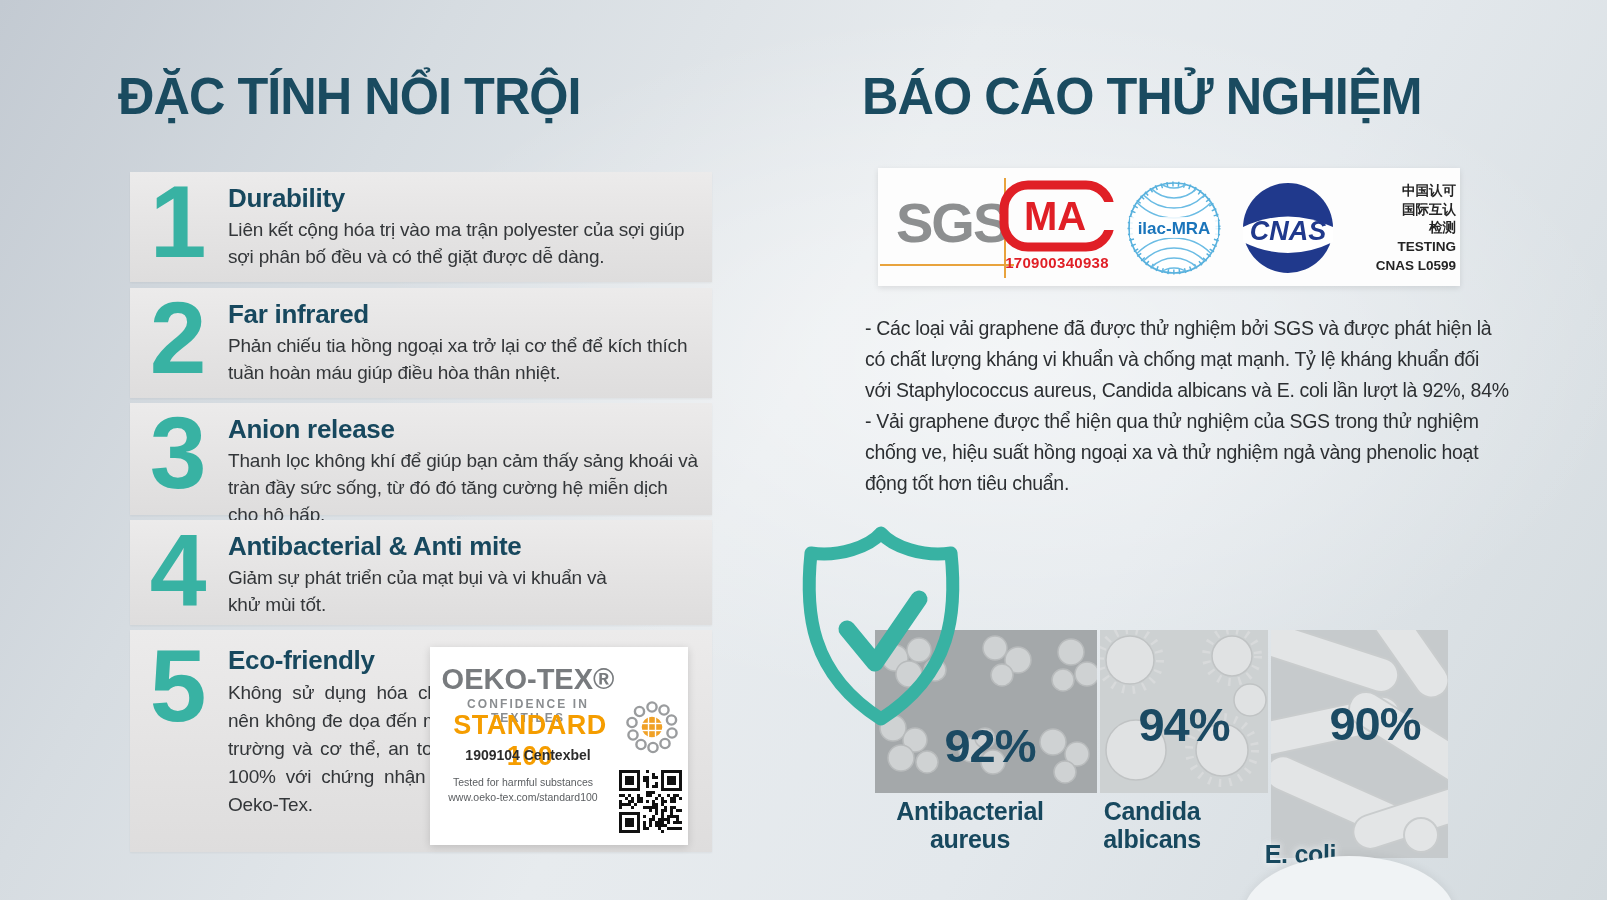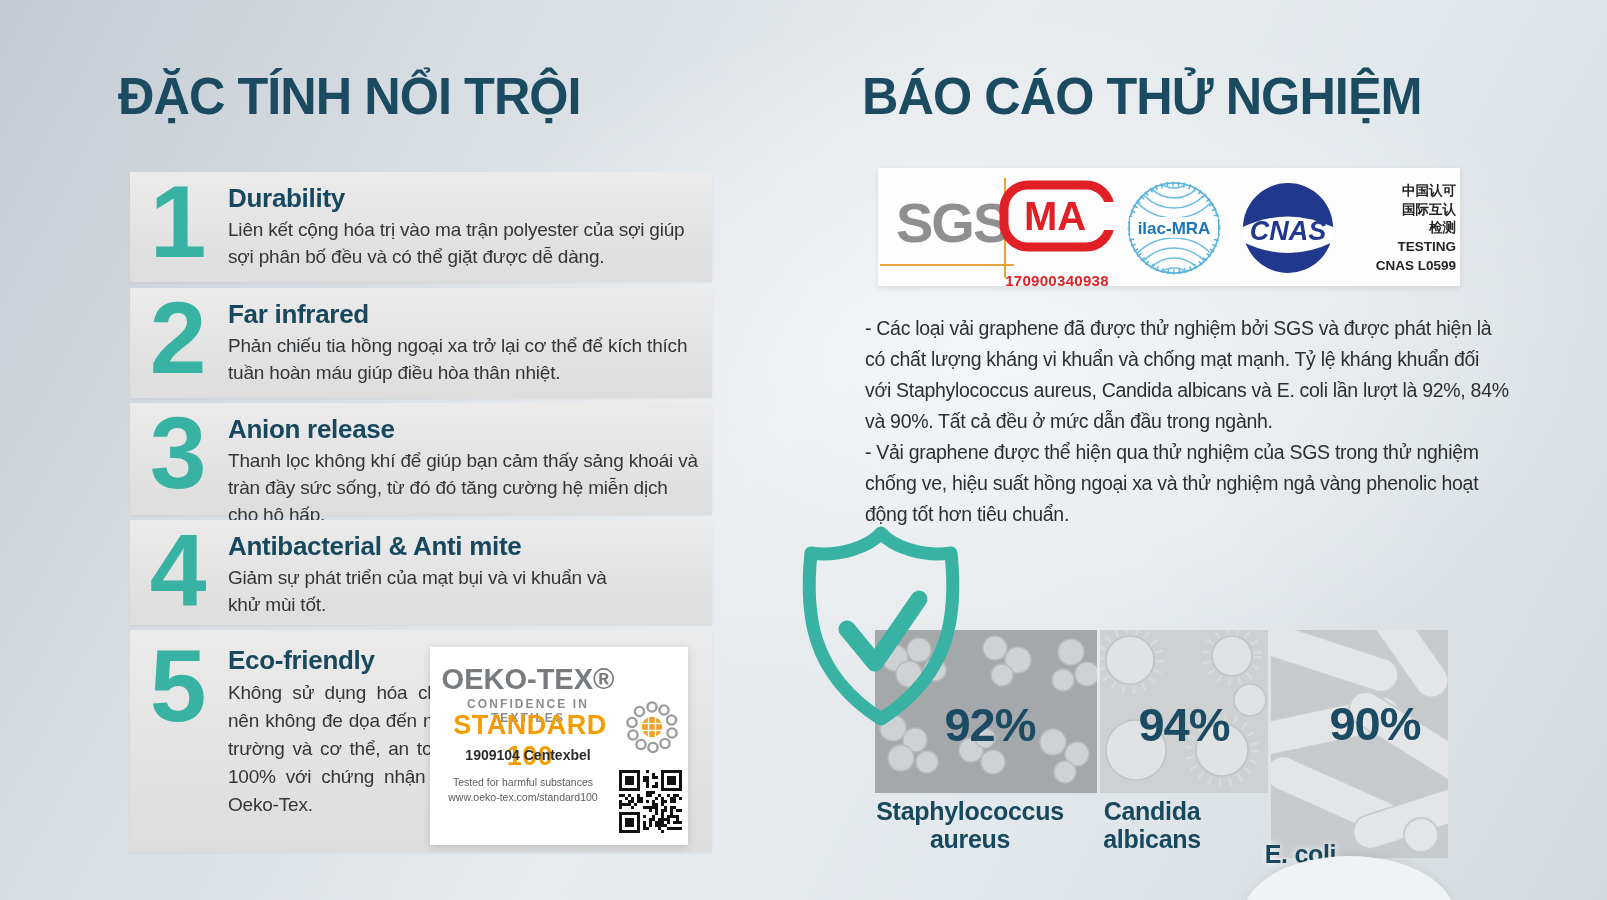--- a/index.html
+++ b/index.html
@@ -43,21 +43,21 @@
   
   .logo-strip{
     position:absolute;left:878px;top:168px;width:582px;height:118px;background:#fdfdfd;
     box-shadow:0 2px 6px rgba(0,0,0,.10);
   }
   .sgs{position:absolute;left:14px;top:8px;width:122px;height:102px;}
   .sgs-text{position:absolute;left:4px;top:14px;color:#8d8f90;font-size:56px;font-weight:700;letter-spacing:-2px;}
   .sgs-vline{position:absolute;left:112px;top:2px;width:2px;height:100px;background:#e8a33d;}
   .sgs-hline{position:absolute;left:-12px;top:88px;width:134px;height:2px;background:#e8a33d;}
   .cma{position:absolute;left:120px;top:12px;width:118px;height:94px;}
-  .cma-number{position:absolute;left:0;top:74px;width:118px;text-align:center;color:#e01f26;font-size:15px;font-weight:700;letter-spacing:.3px;margin-top:18px;}
+  .cma-number{position:absolute;left:0;top:74px;width:118px;text-align:center;color:#e01f26;font-size:15px;font-weight:700;letter-spacing:.3px;}
   .ilac{position:absolute;left:248px;top:12px;}
   .cnas{position:absolute;left:362px;top:12px;}
   .cn-block{position:absolute;left:470px;top:14px;width:108px;color:#242424;font-size:13.5px;font-weight:700;line-height:1.38;text-align:right;}
   .paras{position:absolute;left:865px;top:313px;}
   .pline{color:#2c2f32;font-size:19.5px;line-height:31px;letter-spacing:-.3px;white-space:nowrap;}
   
   .shield{position:absolute;left:795px;top:523px;}
   
   .micro{position:absolute;overflow:hidden;}
   .pct{position:absolute;color:#1b4a63;font-weight:700;font-size:47px;letter-spacing:-1px;text-align:center;width:150px;}
@@ -331,21 +331,20 @@
       <div>检测</div>
       <div>TESTING</div>
       <div>CNAS L0599</div>
     </div>
   </div>
 
   <div class="paras">
     <div class="pline">- Các loại vải graphene đã được thử nghiệm bởi SGS và được phát hiện là</div>
     <div class="pline">có chất lượng kháng vi khuẩn và chống mạt mạnh. Tỷ lệ kháng khuẩn đối</div>
     <div class="pline">với Staphylococcus aureus, Candida albicans và E. coli lần lượt là 92%, 84%</div>
-    <div class="pline">và 90%. Tất cả đều ở mức dẫn đầu trong ngành.</div>
     <div class="pline">- Vải graphene được thể hiện qua thử nghiệm của SGS trong thử nghiệm</div>
     <div class="pline">chống ve, hiệu suất hồng ngoại xa và thử nghiệm ngả vàng phenolic hoạt</div>
     <div class="pline">động tốt hơn tiêu chuẩn.</div>
   </div>
 
   <div class="micro" style="left:875px;top:630px;width:222px;height:163px;">
     <svg width="222" height="163" viewBox="0 0 222 163">
       <rect width="222" height="163" fill="#a4a8aa"></rect>
       <g fill="#cfd2d3" stroke="#b8bbbc" stroke-width="1.5">
         <circle cx="20" cy="28" r="13"></circle>
@@ -396,25 +395,25 @@
         <rect x="60" y="-10" width="140" height="34" rx="17" transform="rotate(55 130 7)"></rect>
         <rect x="-30" y="80" width="160" height="34" rx="17" transform="rotate(-12 50 97)"></rect>
         <rect x="70" y="90" width="140" height="34" rx="17" transform="rotate(32 140 107)"></rect>
         <rect x="-10" y="150" width="150" height="34" rx="17" transform="rotate(24 65 167)"></rect>
         <rect x="80" y="170" width="130" height="34" rx="17" transform="rotate(-18 145 187)"></rect>
         <circle cx="150" cy="205" r="17"></circle>
       </g>
     </svg>
   </div>
 
-  <div class="pct" style="left:915px;top:697px;">92%</div>
+  <div class="pct" style="left:915px;top:718px;">92%</div>
   <div class="pct" style="left:1109px;top:697px;">94%</div>
   <div class="pct" style="left:1300px;top:696px;">90%</div>
 
-  <div class="mlabel" style="left:856px;top:798px;width:228px;">Staphylococcus aureus</div>
+  <div class="mlabel" style="left:856px;top:798px;width:228px;">Antibacterial aureus</div>
   <div class="mlabel" style="left:1067px;top:798px;width:170px;">Candida albicans</div>
   <div class="mlabel" style="left:1228px;top:805px;width:145px;text-shadow:0 0 6px rgba(240,243,245,.9), 0 0 10px rgba(240,243,245,.9);margin-top:36px;">E. coli</div>
 
   <span class="shield">
     <svg width="172" height="208" viewBox="0 0 172 208">
       <path d="M86 10 C 74 24 44 34 16 30 C 10 88 14 150 86 196 C 158 150 162 88 156 30 C 128 34 98 24 86 10 Z" fill="none" stroke="#38b2a3" stroke-width="13" stroke-linejoin="round"></path>
       <polyline points="52,106 80,140 124,76" fill="none" stroke="#38b2a3" stroke-width="17" stroke-linecap="round" stroke-linejoin="round"></polyline>
     </svg>
   </span>
 

